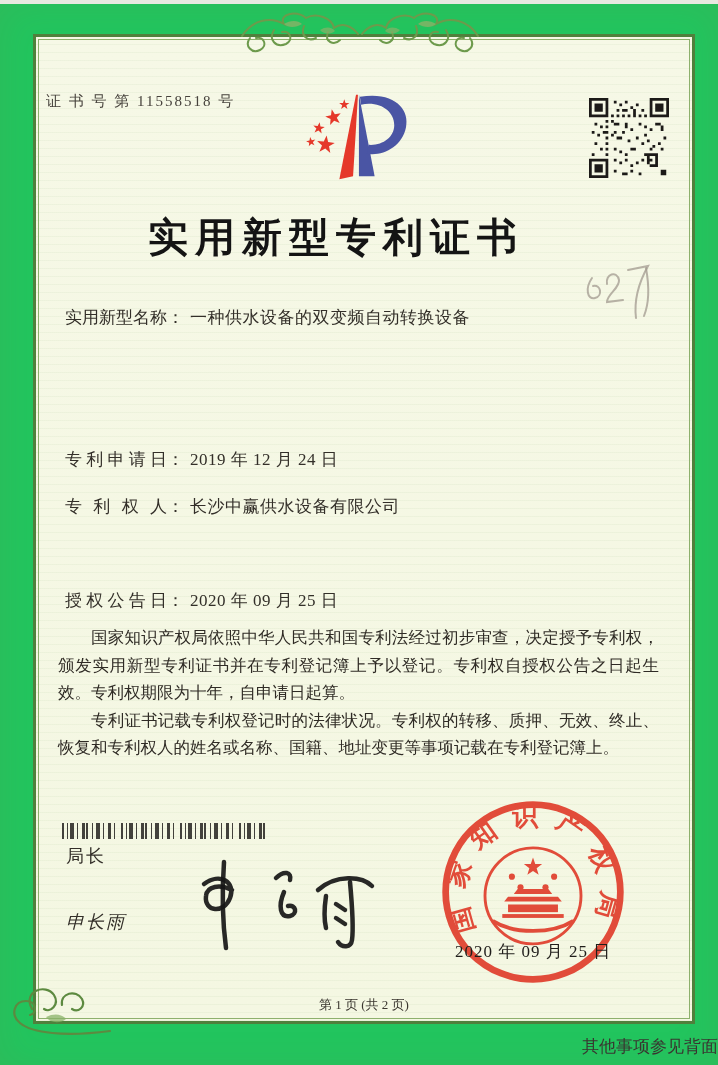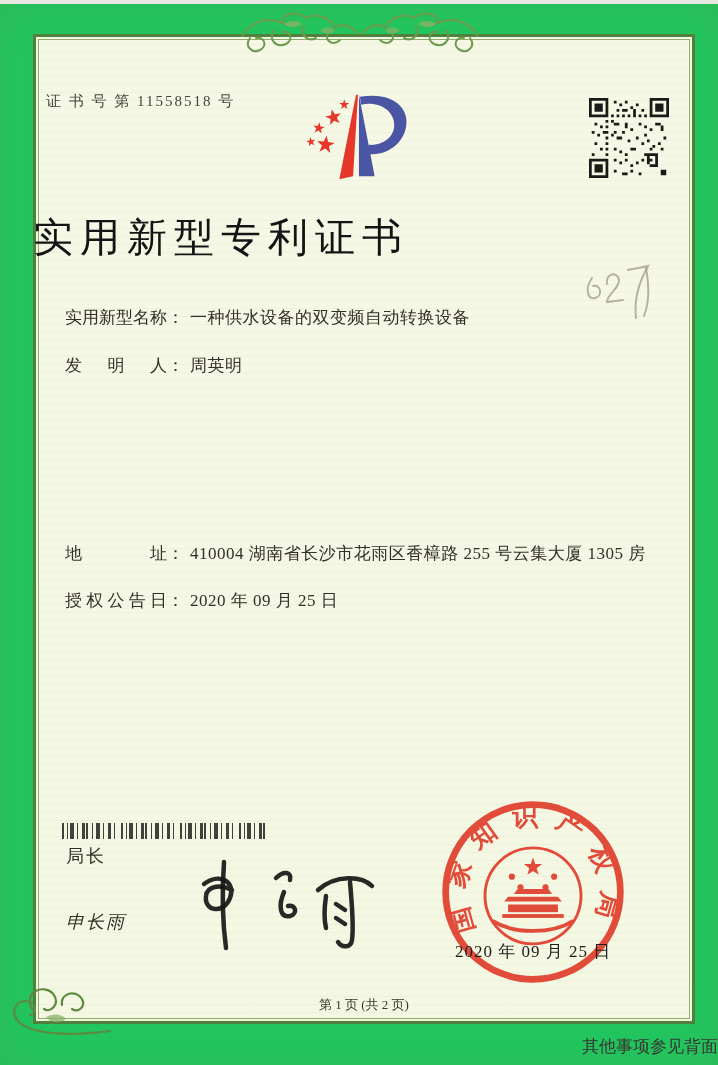--- a/index.html
+++ b/index.html
@@ -15,21 +15,21 @@
     border:3px solid #50803c;box-sizing:border-box;
     background:
       repeating-linear-gradient(0deg, rgba(140,180,120,.08) 0 1px, rgba(0,0,0,0) 1px 8px),
       linear-gradient(#f6f8e6,#f4f7e2);
   }
   .frame::before{
     content:"";position:absolute;inset:2px;border:1px solid #8db06c;pointer-events:none;
   }
   .abs{position:absolute;}
   .cert-no{left:46px;top:88px;font-size:15px;letter-spacing:2px;color:#46423c;}
-  .title{left:33px;top:206px;width:606px;text-align:left;font-size:40px;font-weight:400;
+  .title{left:33px;top:206px;width:606px;text-align:center;font-size:40px;font-weight:700;
          letter-spacing:7px;color:#141414;}
   .row{left:65px;height:24px;font-size:17px;white-space:nowrap;}
   .flabel{display:inline-block;width:102px;text-align:justify;text-align-last:justify;vertical-align:top;}
   .colon{margin-right:6px;}
   .fvalue{letter-spacing:.5px;text-align:center;}
   .grant2{position:absolute;left:288px;top:0;white-space:nowrap;}
   .grant2 .flabel{width:93px;}
   .body-text{left:58px;top:620px;width:601px;font-size:16.5px;line-height:27.5px;
              text-align:justify;color:#2f2b25;}
   .body-text p{margin:0;text-indent:33px;}
@@ -129,31 +129,33 @@
   <svg class="abs" style="left:578px;top:244px;" width="92" height="72" viewBox="0 0 92 72">
     <path class="pencil" d="M14,30 C7,40 9,52 17,50 C25,48 23,36 15,38"></path>
     <path class="pencil" d="M29,36 C27,26 39,22 41,32 C42,40 29,46 29,54 L45,52"></path>
     <path class="pencil" d="M50,22 L70,18 C60,36 56,54 58,70"></path>
     <path class="pencil" d="M68,20 C72,42 70,58 66,68"></path>
   </svg>
 
   <div class="abs row" style="top:302px">
     <span class="flabel">实用新型名称</span><span class="colon">：</span><span class="fvalue">一种供水设备的双变频自动转换设备</span>
   </div>
-  <div class="abs row" style="top:350px">
-    <span class="flabel">发明人</span><span class="colon">：</span><span class="fvalue">周英明</span>
-  </div>
-  <div class="abs row" style="top:538px">
-    <span class="flabel">地址</span><span class="colon">：</span><span class="fvalue">410004 湖南省长沙市花雨区香樟路 255 号云集大厦 1305 房</span>
+  <div class="abs row" style="top:444px">
+    <span class="flabel">专利申请日</span><span class="colon">：</span><span class="fvalue">2019 年 12 月 24 日</span>
+  </div>
+  <div class="abs row" style="top:491px">
+    <span class="flabel">专利权人</span><span class="colon">：</span><span class="fvalue">长沙中赢供水设备有限公司</span>
   </div>
   <div class="abs row" style="top:585px;width:630px">
     <span class="flabel">授权公告日</span><span class="colon">：</span><span class="fvalue">2020 年 09 月 25 日</span>
   </div>
 
   <div class="abs body-text">
+    <p>国家知识产权局依照中华人民共和国专利法经过初步审查，决定授予专利权，颁发实用新型专利证书并在专利登记簿上予以登记。专利权自授权公告之日起生效。专利权期限为十年，自申请日起算。</p>
+    <p>专利证书记载专利权登记时的法律状况。专利权的转移、质押、无效、终止、恢复和专利权人的姓名或名称、国籍、地址变更等事项记载在专利登记簿上。</p>
   </div>
 
   <div class="abs barcode"></div>
 
   <div class="abs signer-role">局长</div>
   <div class="abs signer-name">申长雨</div>
 
   <svg class="abs" style="left:180px;top:852px;" width="200" height="105" viewBox="0 0 200 105">
     <path class="sig-stroke" d="M24,28 C40,16 56,26 50,42 C44,58 24,56 26,40 C27,30 40,28 52,34"></path>
     <path class="sig-stroke" d="M44,6 C42,34 42,62 46,92"></path>

